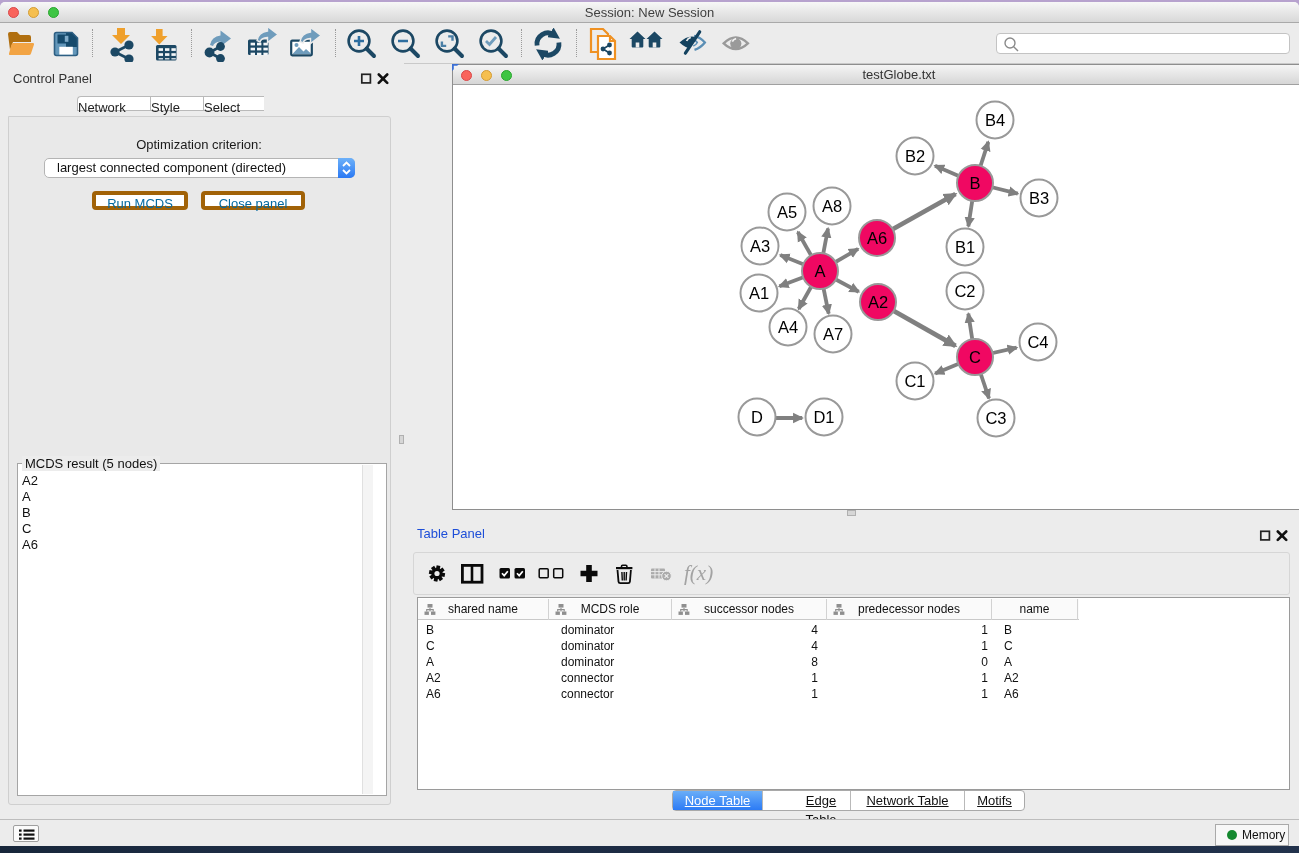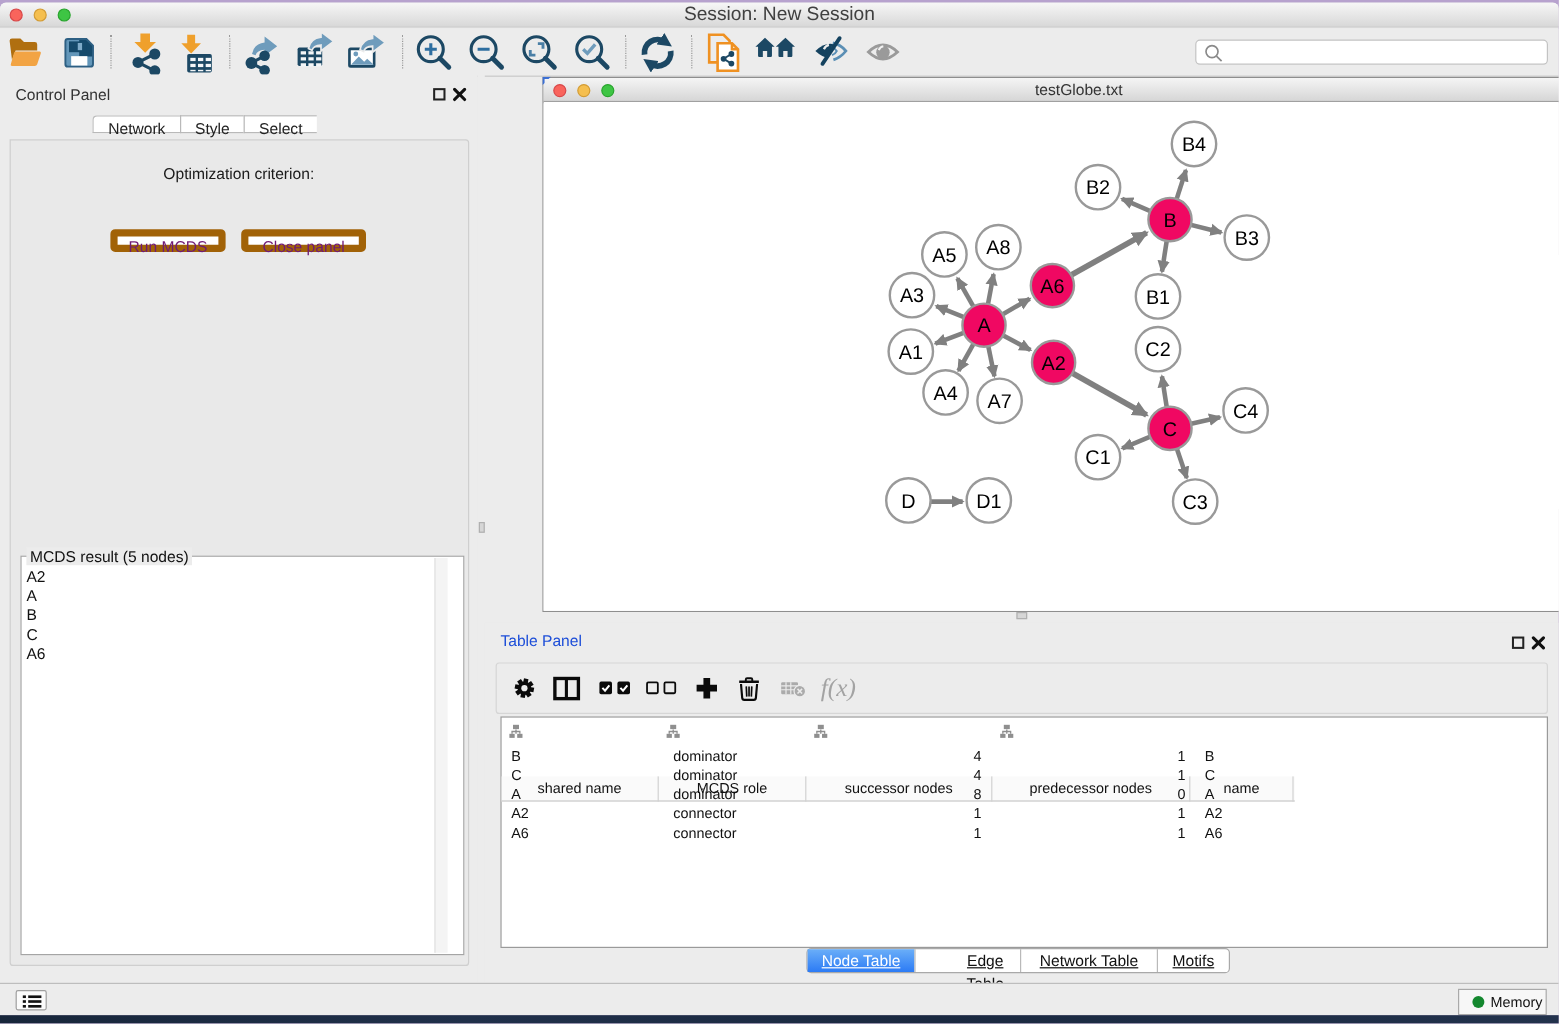--- a/index.html
+++ b/index.html
@@ -7,39 +7,39 @@
 body { font-family:"Liberation Sans", sans-serif; background:#b7a2ce; position:relative; }
 .app { position:absolute; left:0; top:2px; width:1299px; height:844px; background:#ececec; border-radius:5px 5px 0 0; overflow:hidden; }
 .deskbottom { position:absolute; left:0; bottom:0; width:1299px; height:7px; background:linear-gradient(90deg,#17263a,#20304a 30%,#1a2940 60%,#22324c); }
 
 
 .titlebar { position:absolute; left:0; top:0; width:100%; height:21px; background:linear-gradient(#f7f7f7,#d8d8d8); border-bottom:1px solid #a9a9a9; border-radius:5px 5px 0 0; }
 .tl { position:absolute; top:5px; width:11px; height:11px; border-radius:50%; }
 .tl.r { left:8px;  background:#f9645c; border:0.5px solid #d8484a; }
 .tl.y { left:28px; background:#f5bf4f; border:0.5px solid #d39c35; }
 .tl.g { left:48px; background:#3ec544; border:0.5px solid #2aa52f; }
-.titletext { position:absolute; top:1px; left:0; width:100%; height:20px; line-height:20px; text-align:center; font-size:16px; color:#404040; }
+.titletext { position:absolute; top:1px; left:0; width:100%; height:20px; line-height:20px; text-align:center; font-size:13px; color:#404040; }
 
 
 .toolbar { position:absolute; left:0; top:22px; width:100%; height:40px; background:#ececec; border-bottom:1px solid #c9c9c9; }
 .tsep { position:absolute; top:5px; height:28px; width:0; border-left:1px dotted #9a9a9a; }
 .searchbox { position:absolute; left:996px; top:9px; width:294px; height:21px; background:#fff; border:1px solid #c3c3c3; border-radius:4px; }
 
 
 .leftpanel { position:absolute; left:0; top:60px; width:398px; height:757px; background:#ececec; }
 .cp-title { position:absolute; left:13px; top:9px; font-size:13px; color:#333; }
 .tabrow { position:absolute; top:34px; left:77px; height:21px; }
-.tab { float:left; height:15px; line-height:21px; background:#fff; border:1px solid #b9b9b9; border-right:none; font-size:13px; color:#222; text-align:center; }
+.tab { float:left; height:15px; line-height:21px; background:#fff; border:1px solid #b9b9b9; border-right:none; font-size:13px; color:#222; }
 .tab:first-child { border-radius:4px 0 0 0; }
 .tab.sel { background:linear-gradient(#6aaef8,#2c7bf5); color:#fff; border-color:#4a8ae0; border-radius:0 4px 4px 0; }
 .tabpanel { position:absolute; left:8px; top:54px; width:383px; height:689px; background:#e9e9e9; border:1px solid #cfcfcf; border-radius:0 3px 3px 3px; }
 .optlabel { position:absolute; top:75px; left:0; width:398px; text-align:center; font-size:13px; color:#1a1a1a; }
 .combo { position:absolute; left:44px; top:96px; width:311px; height:20px; background:#fff; border:1px solid #b4b4b4; border-radius:5px; font-size:13px; color:#111; line-height:18px; padding-left:12px; }
 .combo .spin { position:absolute; right:-1px; top:-1px; width:17px; height:20px; border-radius:0 5px 5px 0; background:linear-gradient(#6db1f9,#2a79f4); }
-.btn { position:absolute; height:19px; background:#fff; border:6px solid #a16207; border-radius:4px; font-size:13px; color:#701a75; text-align:center; line-height:17px; }
+.btn { position:absolute; height:19px; background:#fff; border:4px solid #a16207; border-radius:4px; font-size:13px; color:#0369a1; text-align:center; line-height:17px; }
 .groupbox { position:absolute; left:17px; top:401px; width:370px; height:333px; border:1px solid #a5a5a5; background:#fff; }
 .grouptitle { position:absolute; left:22px; top:394px; background:#ececec; padding:0 3px; font-size:13px; color:#111; }
 .mcdslist { position:absolute; left:22px; top:411px; line-height:16.4px; width:345px; font-size:13px; color:#111; line-height:16px; }
 .mcdsscroll { position:absolute; top:403px; left:362px; width:11px; height:329px; background:#f4f4f4; border-left:1px solid #e0e0e0; }
 
 
 .vdivider { position:absolute; left:398px; top:60px; width:6px; height:757px; background:#ececec; }
 .vhandle { position:absolute; left:399px; top:433px; width:5px; height:9px; background:#d6d6d6; border:1px solid #b0b0b0; }
 
 
@@ -240,20 +240,23 @@
       <path d="M18.8 1.5 l8.4 8.4 m0-8.4 l-8.4 8.4" stroke="#111" stroke-width="2.6" stroke-linecap="round"></path>
     </svg>
     <div class="tabrow">
       <div class="tab" style="width:73px;">Network</div>
         <div class="tab" style="width:53px;">Style</div>
         <div class="tab" style="width:61px;">Select</div>
         <div class="tab sel" style="width:58px;margin-top:39px;">MCDS</div>
     </div>
     <div class="tabpanel"></div>
     <div class="optlabel">Optimization criterion:</div>
+    <div class="combo">largest connected component (directed)<div class="spin"><svg width="17" height="20" viewBox="0 0 17 20">
+            <path d="M5 8 l3.5-3.5 L12 8 M5 12 l3.5 3.5 L12 12" stroke="#fff" stroke-width="1.8" fill="none"></path>
+          </svg></div></div>
     <div class="btn" style="left:92px; top:129px; width:96px;">Run MCDS</div>
     <div class="btn" style="left:201px; top:129px; width:104px;">Close panel</div>
     <div class="groupbox"></div>
     <div class="grouptitle">MCDS result (5 nodes)</div>
     <div class="mcdsscroll"></div>
     <div class="mcdslist">A2<br>A<br>B<br>C<br>A6</div>
   </div>
   <div class="vdivider"></div>
     <div class="vhandle"></div>
   <div style="position:absolute; left:847px; top:508px; width:9px; height:6px; background:#d6d6d6; border:1px solid #b0b0b0;"></div>
@@ -415,21 +418,21 @@
               <line x1="8" y1="0.5" x2="8" y2="10.5"></line>
           </g>
           <circle cx="15.5" cy="8" r="4.8" fill="#ababab" stroke="#ececec" stroke-width="1"></circle>
           <path d="M13.6 6.1 l3.8 3.8 m0-3.8 l-3.8 3.8" stroke="#ececec" stroke-width="1.3"></path>
         </g>
 
         <text x="266" y="30" font-family="Liberation Serif, serif" font-style="italic" font-size="21" fill="#a3a3a3">f(x)</text>
       </svg>
     </div>
     <div class="tbl" id="tbl">
-      <div class="tbl-header" style="left:0; width:661px;margin-top:48px;">
+      <div class="tbl-header" style="left:0; width:661px;">
         <div class="th" style="left:0; width:131px;">shared name</div>
         <div class="th" style="left:131px; width:123px;">MCDS role</div>
         <div class="th" style="left:254px; width:155px;">successor nodes</div>
         <div class="th" style="left:409px; width:165px;">predecessor nodes</div>
         <div class="th" style="left:574px; width:86px;">name</div>
       </div>
       <svg width="660" height="19" viewBox="0 0 660 19" style="position:absolute; left:0; top:2px; pointer-events:none;">
         <g transform="translate(6,0)" fill="#8f8f8f">
           <rect x="3.5" y="4" width="5" height="3.6"></rect>
           <rect x="0.5" y="11.5" width="4.4" height="3.4"></rect>

